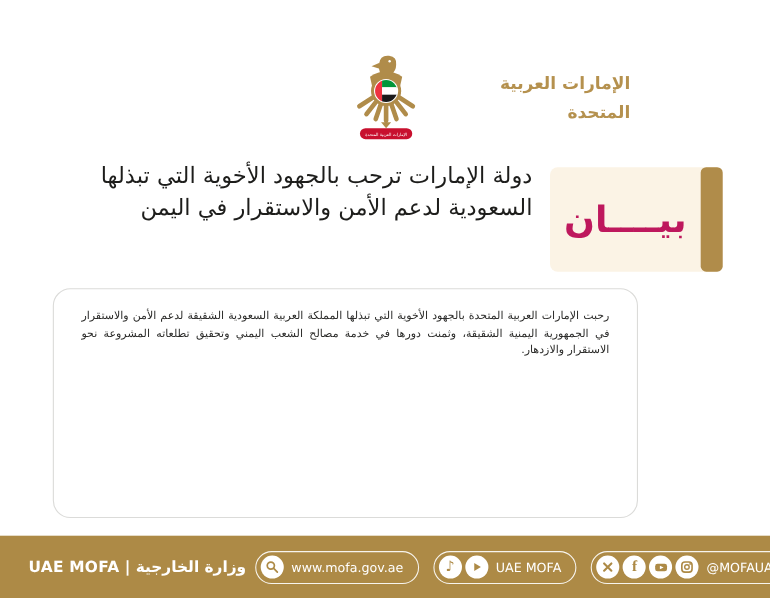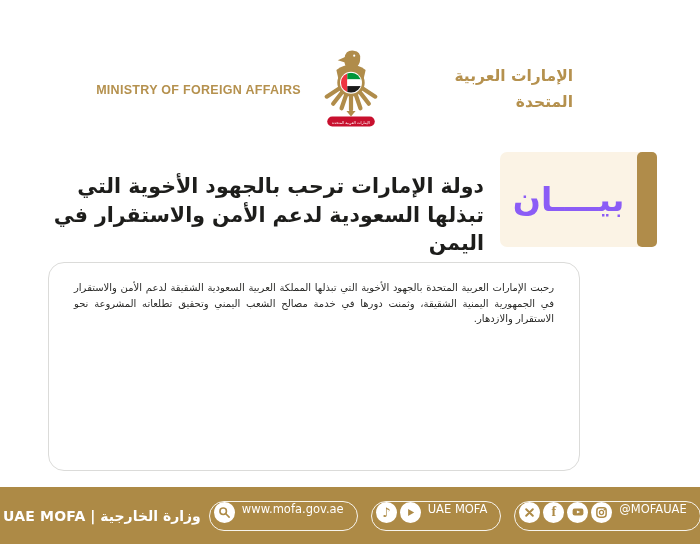--- a/index.html
+++ b/index.html
@@ -30,70 +30,69 @@
   .badge-bg {
     position:absolute; inset:0; background:#FBF3E5; border-radius:7px;
   }
   .badge-bar {
     position:absolute; top:0; right:0; width:20px; height:100%;
     background:#B08C4A; border-radius:5px;
   }
   .badge-label {
     position:absolute; left:0; top:0; right:20px; bottom:0;
     display:flex; align-items:center; justify-content:center;
-    direction:rtl; color:#8b5cf6; font-size:33px; font-weight:bold;
+    direction:rtl; color:#be185d; font-size:33px; font-weight:bold;
   }
   .headline {
-    position:absolute; top:172px; right:216px; width:452px;
+    position:absolute; top:145px; right:216px; width:452px;
     direction:rtl; text-align:right; color:#1D1D1B;
-    font-size:20.5px; font-weight:bold; line-height:1.4;
+    font-size:20.5px; font-weight:normal; line-height:1.4;
   }
   
   .body-box {
     position:absolute; left:48px; top:262px; width:532px; height:209px;
     border:1.5px solid #DBDBD9; border-radius:16px;
     padding:17px 25px; overflow:hidden;
     direction:rtl; text-align:justify; color:#2B2B29;
     font-size:10px; line-height:1.55;
   }
   .body-box p { margin:0 0 13px; }
   
   .footer {
     position:absolute; left:0; bottom:0; width:700px; height:57px;
     background:#AD8A46; color:#ffffff;
-    display:flex; align-items:center; padding:0 3px; gap:8px;
+    display:flex; align-items:center; padding:0 26px; gap:8px;
   }
   .brand {
     direction:rtl; white-space:nowrap; font-weight:bold; font-size:14px;
     letter-spacing:.2px;
   }
   .pills { margin-left:auto; display:flex; align-items:center; gap:13px; }
   .pill {
-    display:flex; align-items:flex-start; gap:7px; height:30px;
+    display:flex; align-items:center; gap:7px; height:30px;
     border:1px solid rgba(255,255,255,.9); border-radius:20px;
     padding:0 13px 0 4px; font-size:11.5px; white-space:nowrap; color:#fff;
   }
   .circs { display:flex; align-items:center; gap:3px; }
   .circ {
     width:21px; height:21px; border-radius:50%; background:#ffffff;
     color:#AD8A46; display:flex; align-items:center; justify-content:center;
     font-weight:bold; font-size:12px; flex:0 0 auto;
   }
   .circ svg { display:block; }
   .circ .fb { font-family:"Liberation Serif",serif; font-size:14px; line-height:1; }
   .circ .note { font-size:13px; line-height:1; }
 </style>
 </head>
 <body>
 
 <div class="page">
 
   <div class="header">
     <div class="hdr-en">
-      <div>MINISTRY OF FOREIGN AFFAIRS</div>
     </div>
 
     <div class="emblem">
       <svg viewBox="0 0 70 92" width="64" height="88" aria-hidden="true">
         <g fill="#B08C4A">
           <rect x="32.7" y="34" width="4.6" height="36" rx="2.3" transform="rotate(-57 35 36)"></rect>
           <rect x="32.7" y="34" width="4.6" height="36" rx="2.3" transform="rotate(-38 35 36)"></rect>
           <rect x="32.7" y="34" width="4.6" height="36" rx="2.3" transform="rotate(-19 35 36)"></rect>
           <rect x="32.7" y="34" width="4.6" height="36" rx="2.3"></rect>
           <rect x="32.7" y="34" width="4.6" height="36" rx="2.3" transform="rotate(19 35 36)"></rect>

